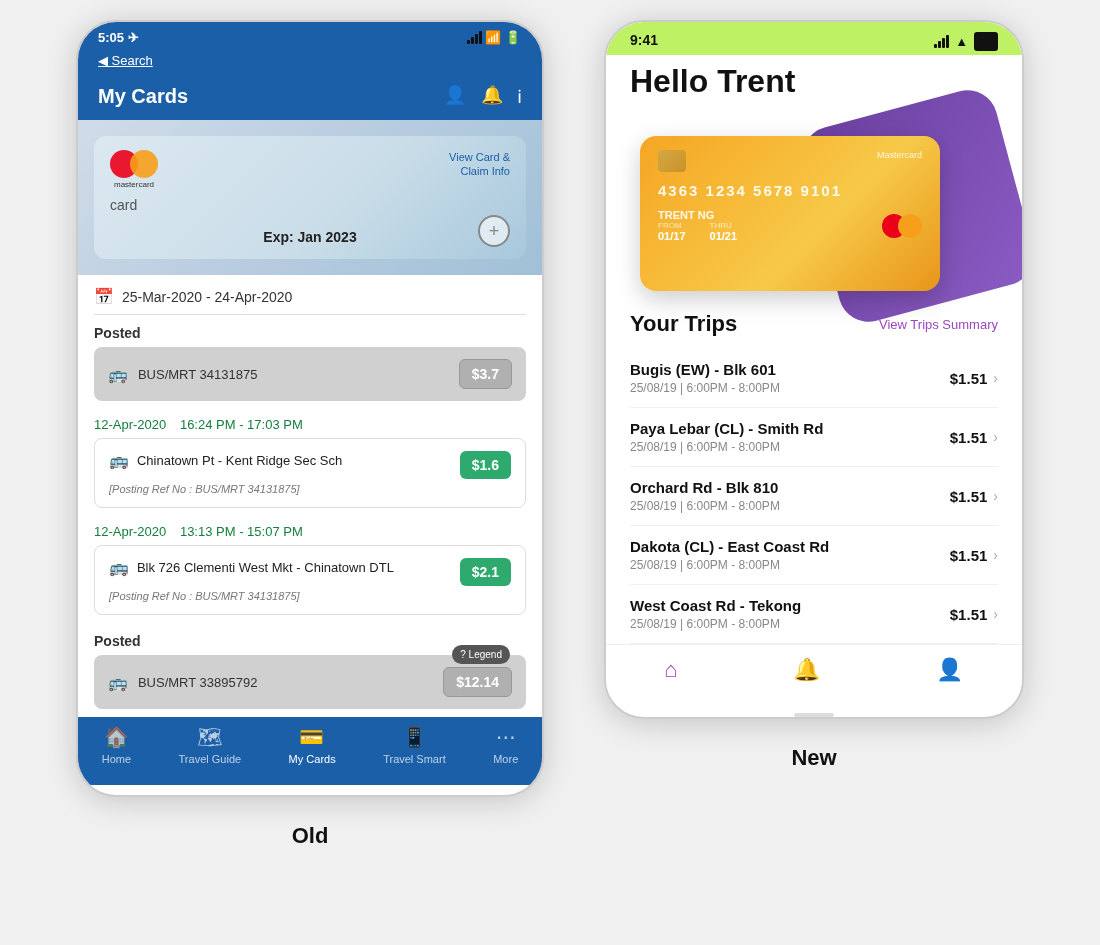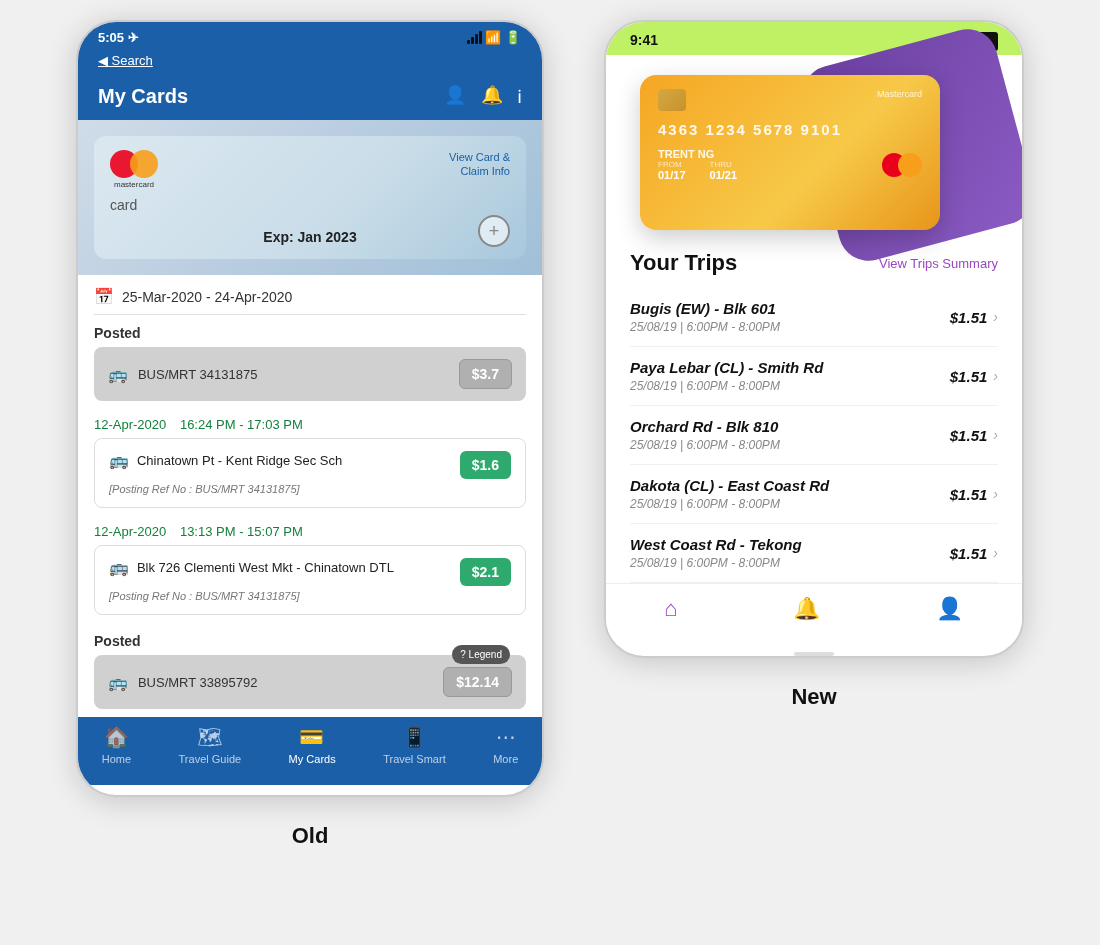--- a/index.html
+++ b/index.html
@@ -364,21 +364,20 @@
       font-size: 13px;
       color: #9b47c2;
       font-weight: 500;
     }
     .trip-item {
       display: flex;
       justify-content: space-between;
       align-items: center;
       padding: 12px 0;
       border-bottom: 1px solid #f0f0f0;
-      font-style: italic;
     }
     .trip-item-left {}
     .trip-item-name {
       font-size: 15px;
       font-weight: 600;
       color: #111;
       margin-bottom: 3px;
     }
     .trip-item-time {
       font-size: 12px;
@@ -580,20 +579,23 @@
             <div class="bar b1" style="background:#111;"></div>
             <div class="bar b2" style="background:#111;"></div>
             <div class="bar b3" style="background:#111;"></div>
             <div class="bar b4" style="background:#111;"></div>
           </div>
           <span class="wifi-icon" style="font-size:13px;color:#111;">▲</span>
           <span style="font-size:12px;background:#111;color:#fff;padding:1px 6px;border-radius:3px;">　</span>
         </div>
       </div>
 
+      <div class="new-header">
+        <div class="new-hello-title">Hello Trent</div>
+      </div>
 
       <div style="position:relative; height:185px; margin:0 24px 10px; overflow:visible;">
         <div class="card-bg-purple"></div>
         <div class="card-main">
           <div class="card-top-row">
             <div class="card-chip"></div>
             <span class="mc-label-new">Mastercard</span>
           </div>
           <div class="card-number-new">4363  1234  5678  9101</div>
           <div class="card-bottom-row">

